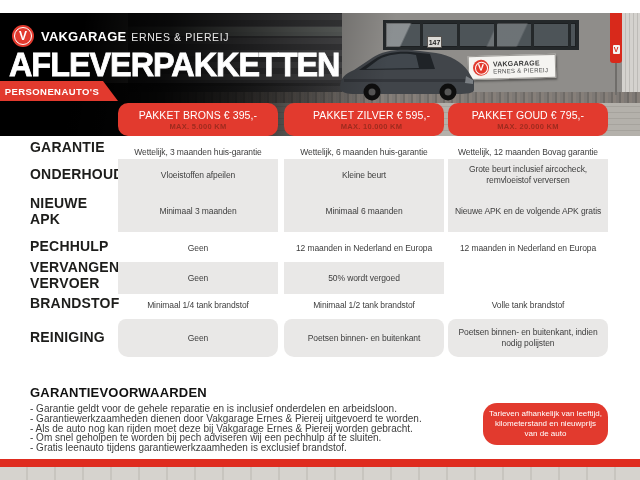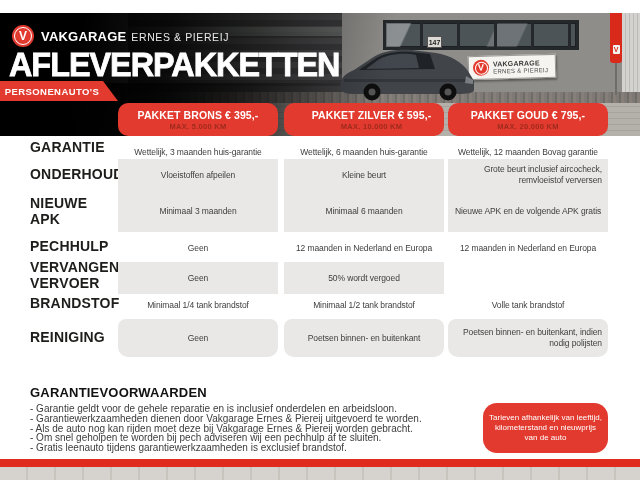--- a/index.html
+++ b/index.html
@@ -60,41 +60,41 @@
     -webkit-text-stroke:.8px #fff; white-space:nowrap; }
   .ribbon { position:absolute; left:0; top:68px; width:118px; height:20px; background:#e23a2e;
     clip-path:polygon(0 0, calc(100% - 15px) 0, 100% 100%, 0 100%);
     color:#fff; font-size:9.5px; font-weight:bold; letter-spacing:.4px;
     display:flex; align-items:center; justify-content:center; padding-right:14px; }
 
   
   .pkg-card { position:absolute; top:103px; height:33px; width:160px; background:#e23a2e; border-radius:10px;
     display:flex; flex-direction:column; align-items:center; justify-content:center; z-index:5; }
   .pkg-card.p1 { left:118px; } .pkg-card.p2 { left:284px;padding-left:15px; } .pkg-card.p3 { left:448px; }
-  .pkg-name { color:#fff; font-size:10.5px; font-weight:700; letter-spacing:.1px; }
+  .pkg-name { color:#fff; font-size:10.5px; font-weight:400; letter-spacing:.1px; }
   .pkg-max { color:#9e2b1e; font-size:7.5px; font-weight:bold; margin-top:1px; letter-spacing:.3px; }
 
   
   .table { position:absolute; left:0; top:136px; width:640px; }
   .trow { position:relative; width:100%; }
   .tlabel { position:absolute; left:30px; top:0; width:86px; height:100%;
     display:flex; align-items:center; font-size:14px; font-weight:900; color:#1d1d1b; line-height:1.1; letter-spacing:.2px; }
   .tcell { position:absolute; top:0; height:100%; display:flex; align-items:center; justify-content:center;
-    text-align:right; font-size:8.5px; color:#404040; line-height:1.25; padding:16px 6px; letter-spacing:-.1px; }
+    text-align:center; font-size:8.5px; color:#404040; line-height:1.25; padding:16px 6px; letter-spacing:-.1px; }
   .tcell.c1 { left:118px; width:160px; } .tcell.c2 { left:284px; width:160px; } .tcell.c3 { left:448px; width:160px; }
   .trow.shaded .tcell { background:#e9e8e7; }
   .trow.last .tcell { border-radius:8px 8px 10px 10px; }
 
   
   .conditions { position:absolute; left:30px; top:385px; width:440px; }
   .cond-title { font-size:13px; font-weight:900; color:#111; letter-spacing:.2px; margin-bottom:4px; }
   .cond-item { font-size:10px; color:#3c3c3c; line-height:9.8px; }
 
   
-  .note-badge { position:absolute; left:483px; top:403px; width:125px; height:50px; background:#e23a2e;
+  .note-badge { position:absolute; left:483px; top:403px; width:125px; height:42px; background:#e23a2e;
     border-radius:14px; display:flex; flex-direction:column; align-items:center; justify-content:center;
     color:#fff; font-size:8px; line-height:10px; text-align:center; }
 
   
   .footer-bar { position:absolute; left:0; top:459px; width:640px; height:8px; background:#df2c1f; }
   .footer-pave { position:absolute; left:0; top:467px; width:640px; height:13px;
     background:repeating-linear-gradient(90deg,#d6d3ce 0 26px,#c8c5bf 26px 28px); }
 </style>
 </head>
 <body>

